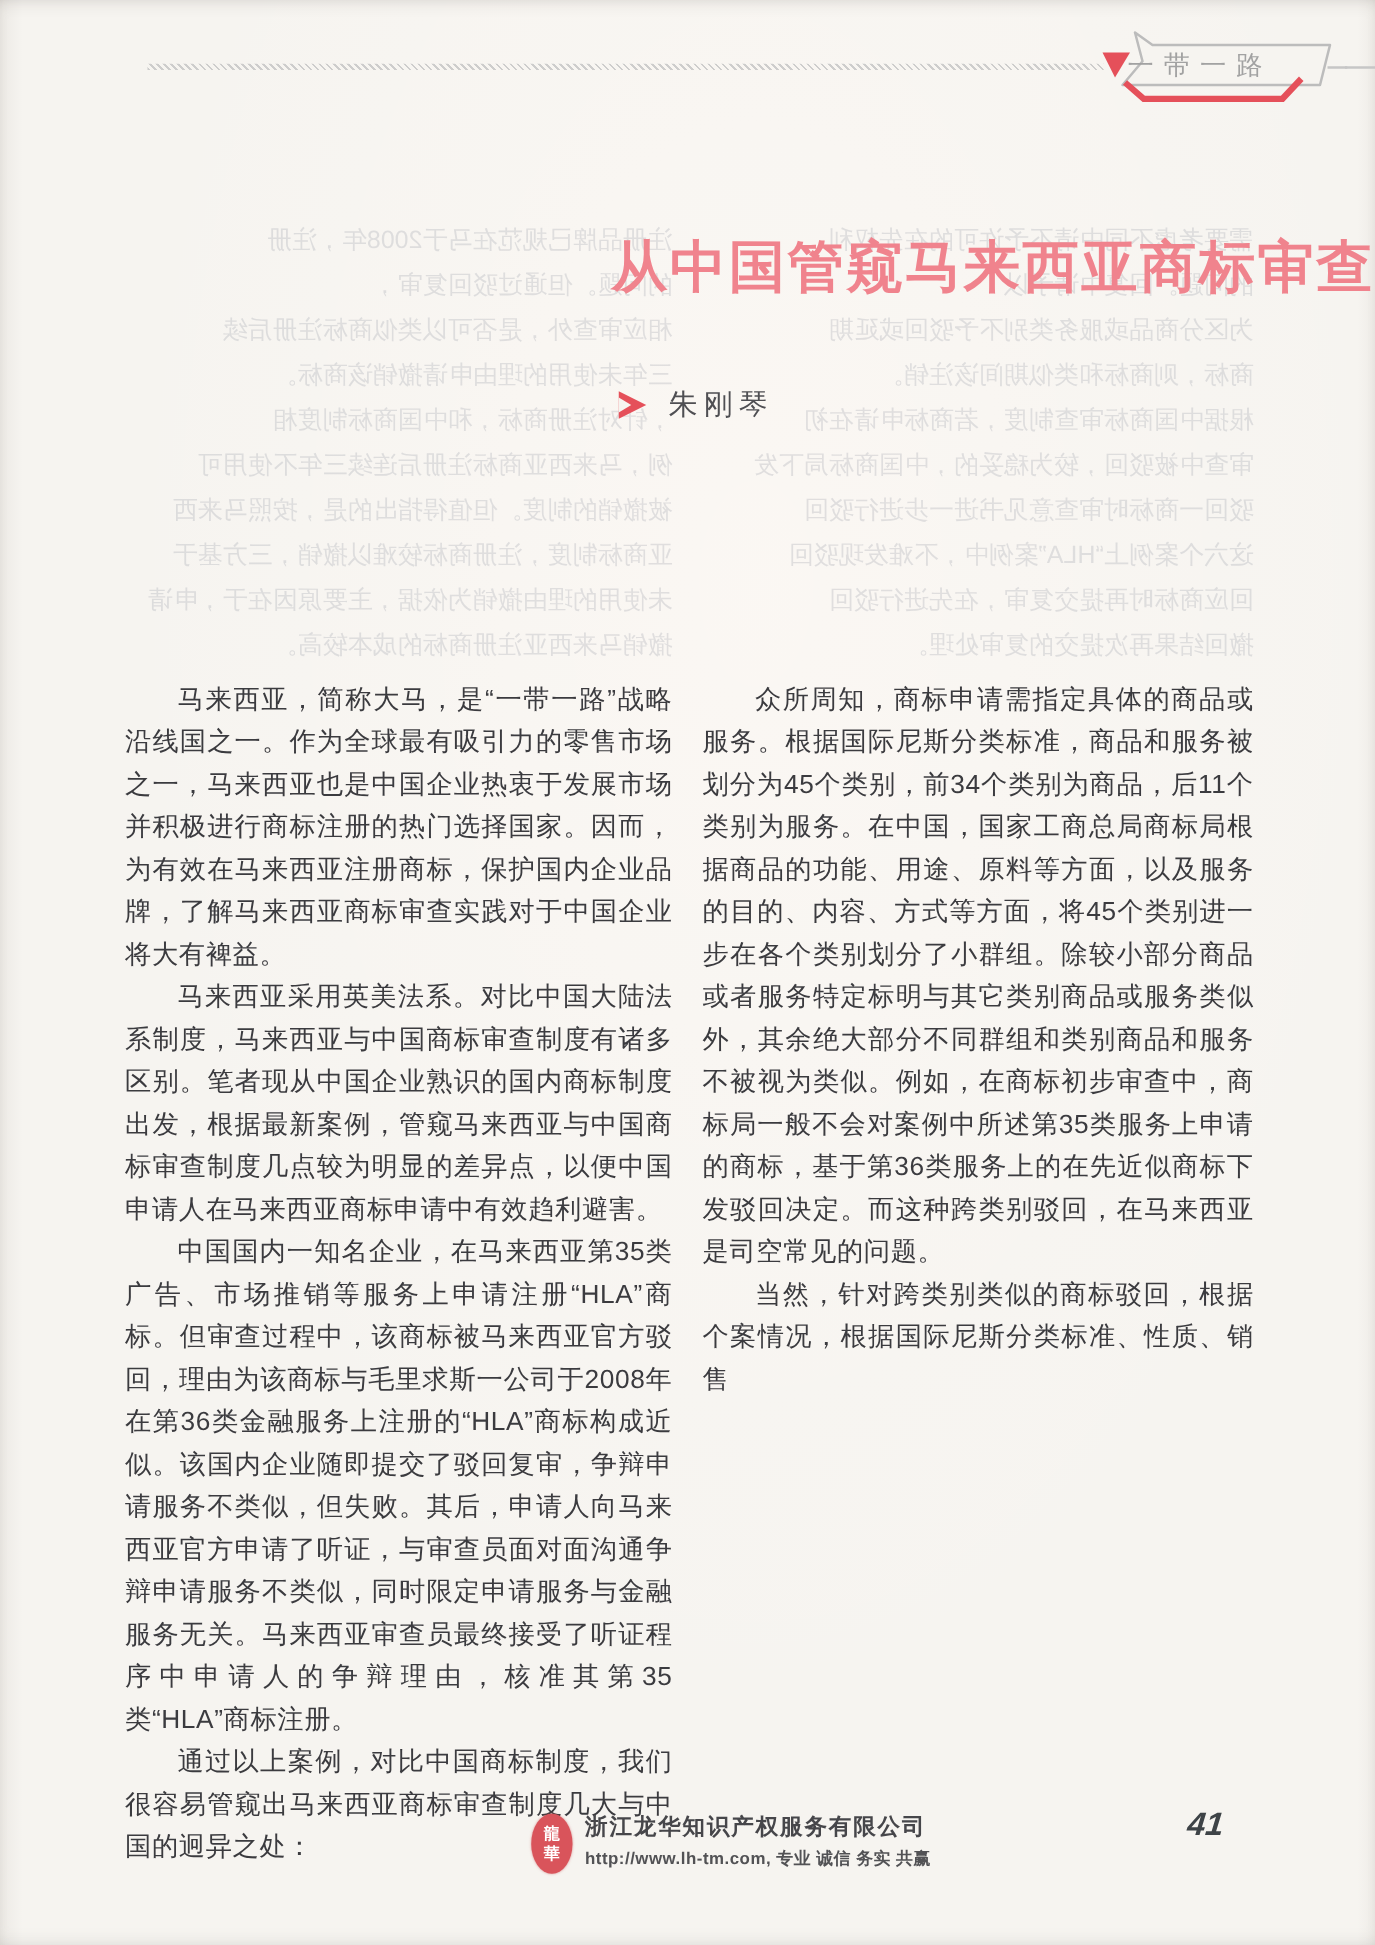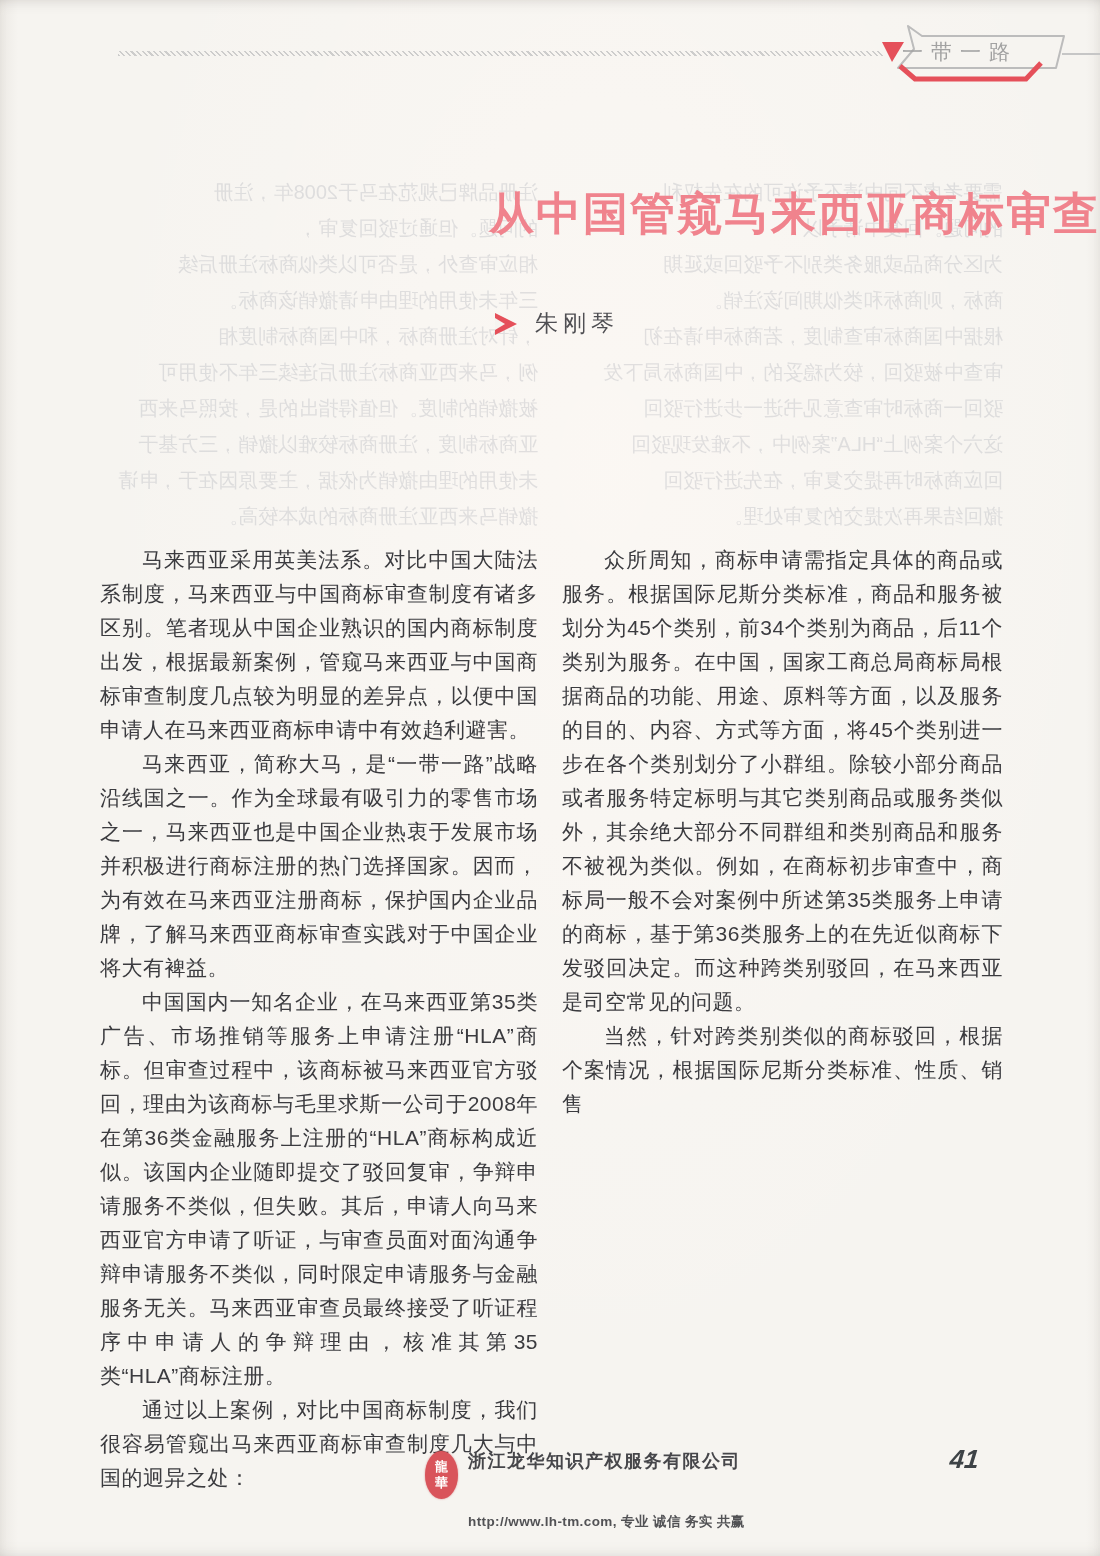--- a/index.html
+++ b/index.html
@@ -77,21 +77,21 @@
     display:flex;flex-direction:column;align-items:center;justify-content:center;
     color:#fff;font-size:13px;line-height:1.2;font-weight:700;
     box-shadow:0 0 2px rgba(200,70,75,.6);
   }
   .footer-company{
     position:absolute;left:468px;top:1449px;
     font-size:18px;font-weight:700;letter-spacing:1.5px;color:#46464a;
   }
   .footer-tagline{
     position:absolute;left:468px;top:1478px;
-    font-size:13.5px;font-weight:700;letter-spacing:.4px;color:#525255;margin-top:35px;
+    font-size:13.5px;font-weight:700;letter-spacing:.4px;color:#525255;
   }
   .page-number{
     position:absolute;left:950px;top:1444px;
     font-size:26px;font-style:italic;font-weight:600;color:#3e4347;
     transform:skewX(-6deg);
   }
 </style>
 </head>
 <body>
 
@@ -136,22 +136,22 @@
 
   <div class="author-row">
     <svg class="author-icon" viewBox="0 0 24 24">
       <polygon points="1,1 23,12 1,23" fill="#e5505a"></polygon>
       <polygon points="1,6 11,12 1,18" fill="#f6f4f0"></polygon>
     </svg>
     <span class="author-name">朱刚琴</span>
   </div>
 
   <div class="col col-left">
+    <p>马来西亚，简称大马，是“一带一路”战略沿线国之一。作为全球最有吸引力的零售市场之一，马来西亚也是中国企业热衷于发展市场并积极进行商标注册的热门选择国家。因而，为有效在马来西亚注册商标，保护国内企业品牌，了解马来西亚商标审查实践对于中国企业将大有裨益。</p>
     <p>马来西亚采用英美法系。对比中国大陆法系制度，马来西亚与中国商标审查制度有诸多区别。笔者现从中国企业熟识的国内商标制度出发，根据最新案例，管窥马来西亚与中国商标审查制度几点较为明显的差异点，以便中国申请人在马来西亚商标申请中有效趋利避害。</p>
-    <p>马来西亚，简称大马，是“一带一路”战略沿线国之一。作为全球最有吸引力的零售市场之一，马来西亚也是中国企业热衷于发展市场并积极进行商标注册的热门选择国家。因而，为有效在马来西亚注册商标，保护国内企业品牌，了解马来西亚商标审查实践对于中国企业将大有裨益。</p>
     <p>中国国内一知名企业，在马来西亚第35类广告、市场推销等服务上申请注册“HLA”商标。但审查过程中，该商标被马来西亚官方驳回，理由为该商标与毛里求斯一公司于2008年在第36类金融服务上注册的“HLA”商标构成近似。该国内企业随即提交了驳回复审，争辩申请服务不类似，但失败。其后，申请人向马来西亚官方申请了听证，与审查员面对面沟通争辩申请服务不类似，同时限定申请服务与金融服务无关。马来西亚审查员最终接受了听证程序中申请人的争辩理由，核准其第35类“HLA”商标注册。</p>
     <p>通过以上案例，对比中国商标制度，我们很容易管窥出马来西亚商标审查制度几大与中国的迥异之处：</p>
   </div>
 
   <div class="col col-right">
     <p>众所周知，商标申请需指定具体的商品或服务。根据国际尼斯分类标准，商品和服务被划分为45个类别，前34个类别为商品，后11个类别为服务。在中国，国家工商总局商标局根据商品的功能、用途、原料等方面，以及服务的目的、内容、方式等方面，将45个类别进一步在各个类别划分了小群组。除较小部分商品或者服务特定标明与其它类别商品或服务类似外，其余绝大部分不同群组和类别商品和服务不被视为类似。例如，在商标初步审查中，商标局一般不会对案例中所述第35类服务上申请的商标，基于第36类服务上的在先近似商标下发驳回决定。而这种跨类别驳回，在马来西亚是司空常见的问题。</p>
     <p>当然，针对跨类别类似的商标驳回，根据个案情况，根据国际尼斯分类标准、性质、销售</p>
   </div>
 
   <div class="seal">

